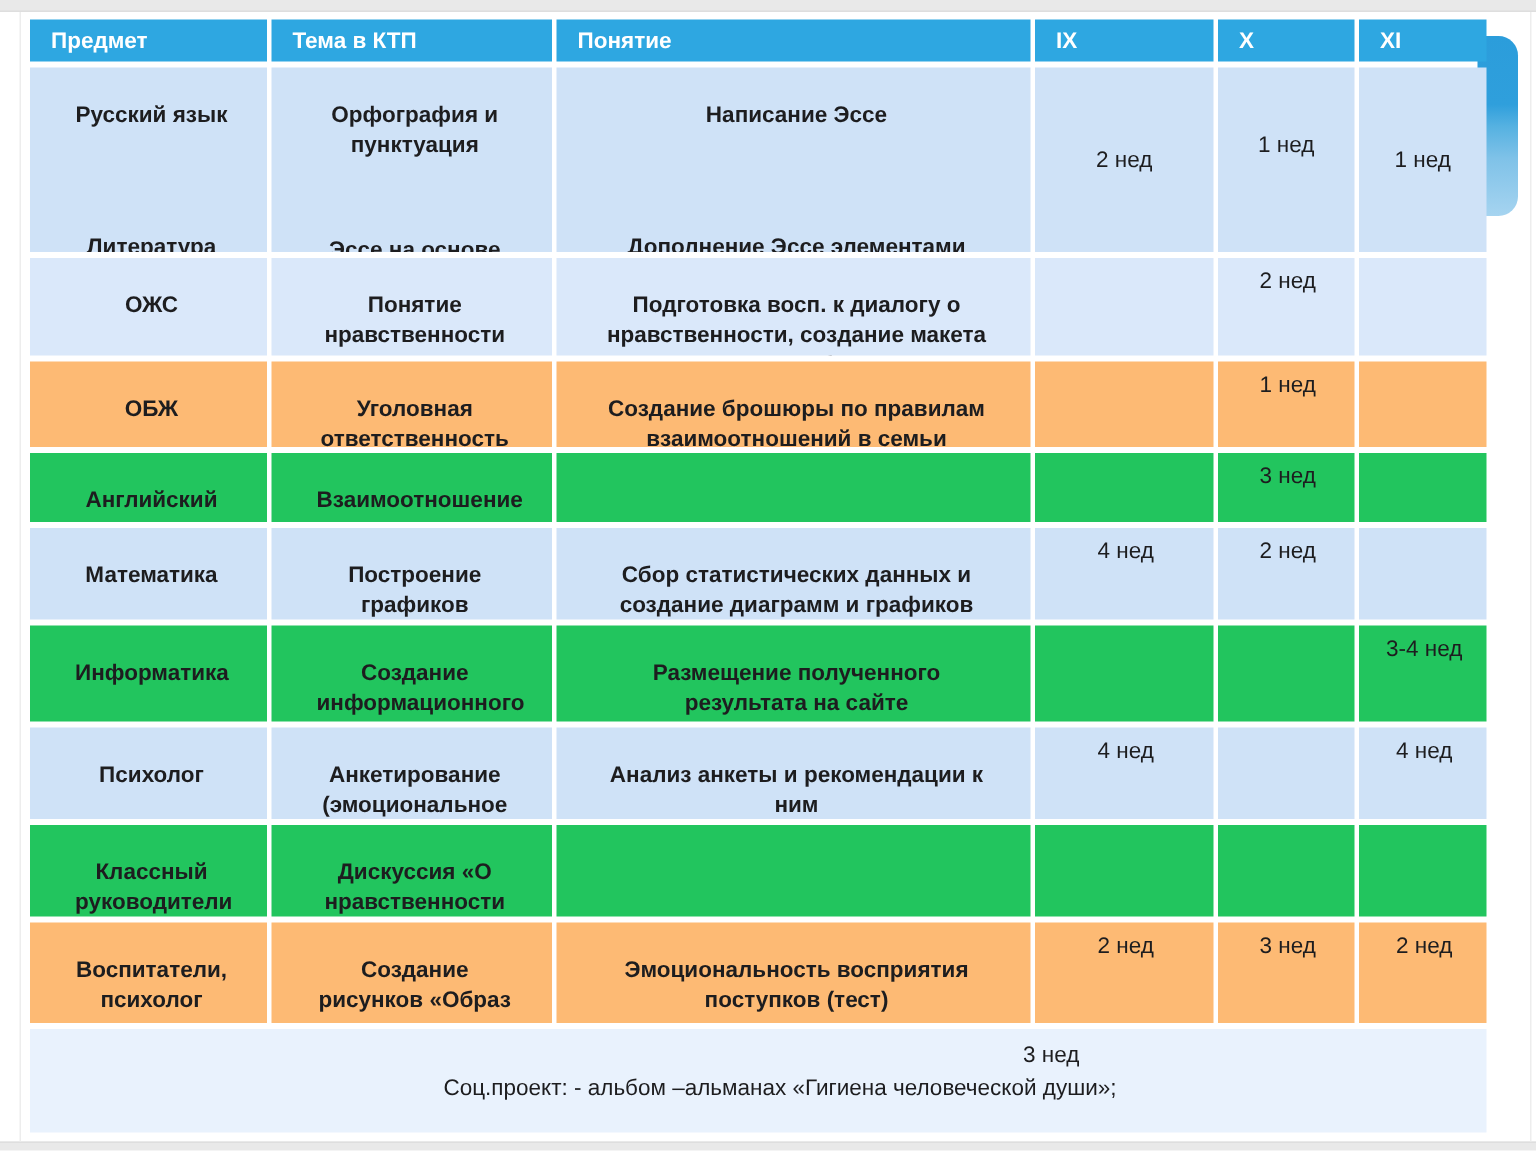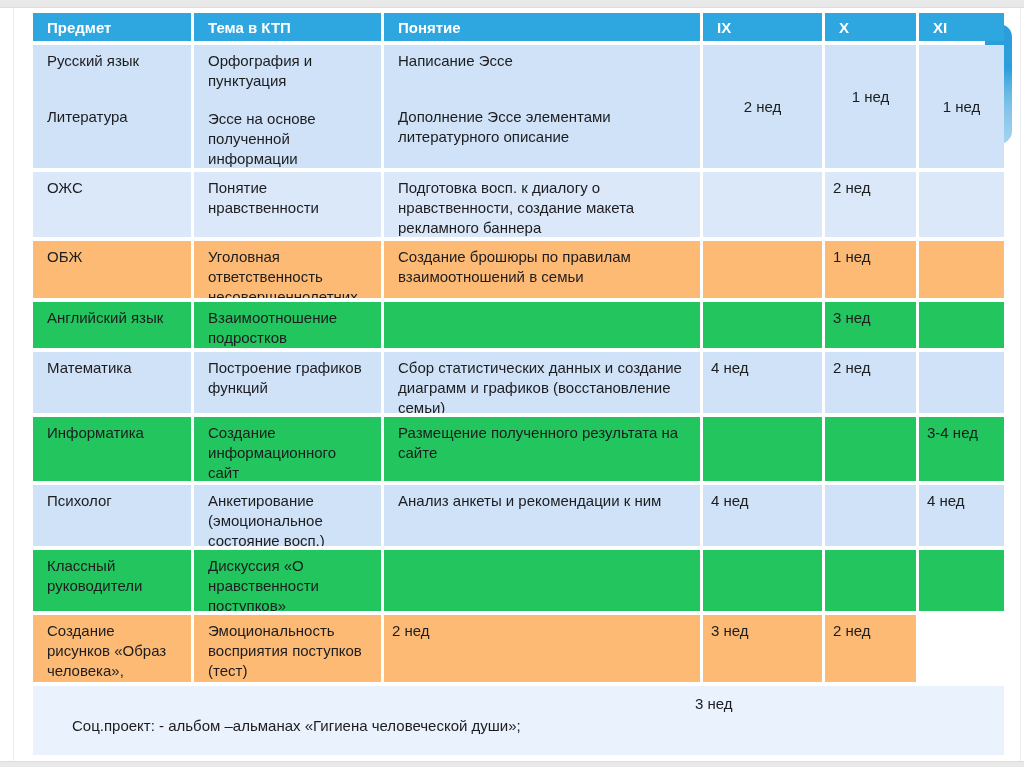--- a/index.html
+++ b/index.html
@@ -12,28 +12,28 @@
   .edge-left{position:absolute;left:13px;top:8px;width:1px;height:753px;background:#ededed;}
   .edge-right{position:absolute;left:1020px;top:8px;width:1px;height:753px;background:#ededed;}
 
   .tab-deco{
     position:absolute;left:985px;top:24px;width:27px;height:120px;z-index:0;
     border-radius:0 13px 13px 0;
     background:linear-gradient(180deg,#2b9ddb 0%,#2f9fdc 38%,#55b1e1 50%,#7fc2e8 68%,#a6d4f0 100%);
   }
 
   .tbl{
-    position:absolute;left:33px;top:13px;z-index:1;
+    position:absolute;left:20px;top:13px;z-index:1;
     display:grid;
     grid-template-columns:158px 187px 316px 119px 91px 85px;
     grid-template-rows:28px 123px 65px 57px 46px 61px 64px 61px 61px 67px 69px;
-    column-gap:3px;row-gap:4px;
+    column-gap:3px;row-gap:4px;text-align:center;
   }
   .cell{font-size:15px;line-height:20px;padding:6px 10px 6px 14px;overflow:hidden;}
-  .cell p{margin:0;}
+  .cell p{margin:16px;font-weight:bold;}
   .hdr{
     background:#2ea7e1;color:#ffffff;font-weight:700;
     display:flex;align-items:center;padding:0 10px 0 14px;font-size:15px;
   }
   .dark{background:#cfe2f7;}
   .mid{background:#dae8fa;}
   .dark2{background:#fdba74;}
   .light{background:#22c55e;}
   .wk{padding:6px 6px 6px 8px;}
   .wk-c{display:flex;align-items:center;justify-content:center;padding:0;}
@@ -190,20 +190,23 @@
       <p>Дискуссия «О нравственности поступков»</p>
     </div>
   <div class="cell light">
       <p></p>
     </div>
   <div class="cell light wk"><span></span></div>
   <div class="cell light wk"><span></span></div>
   <div class="cell light wk"><span></span></div>
 
   <div class="cell dark2">
+      <p>Воспитатели, психолог</p>
+    </div>
+  <div class="cell dark2">
     <p>Создание рисунков «Образ человека»,</p>
     <p>Фоторепортажа,</p>
     <p>Буклета с правилами</p>
   </div>
   <div class="cell dark2">
       <p>Эмоциональность восприятия поступков (тест)</p>
     </div>
   <div class="cell dark2 wk"><span>2 нед</span></div>
   <div class="cell dark2 wk"><span>3 нед</span></div>
   <div class="cell dark2 wk"><span>2 нед</span></div>

